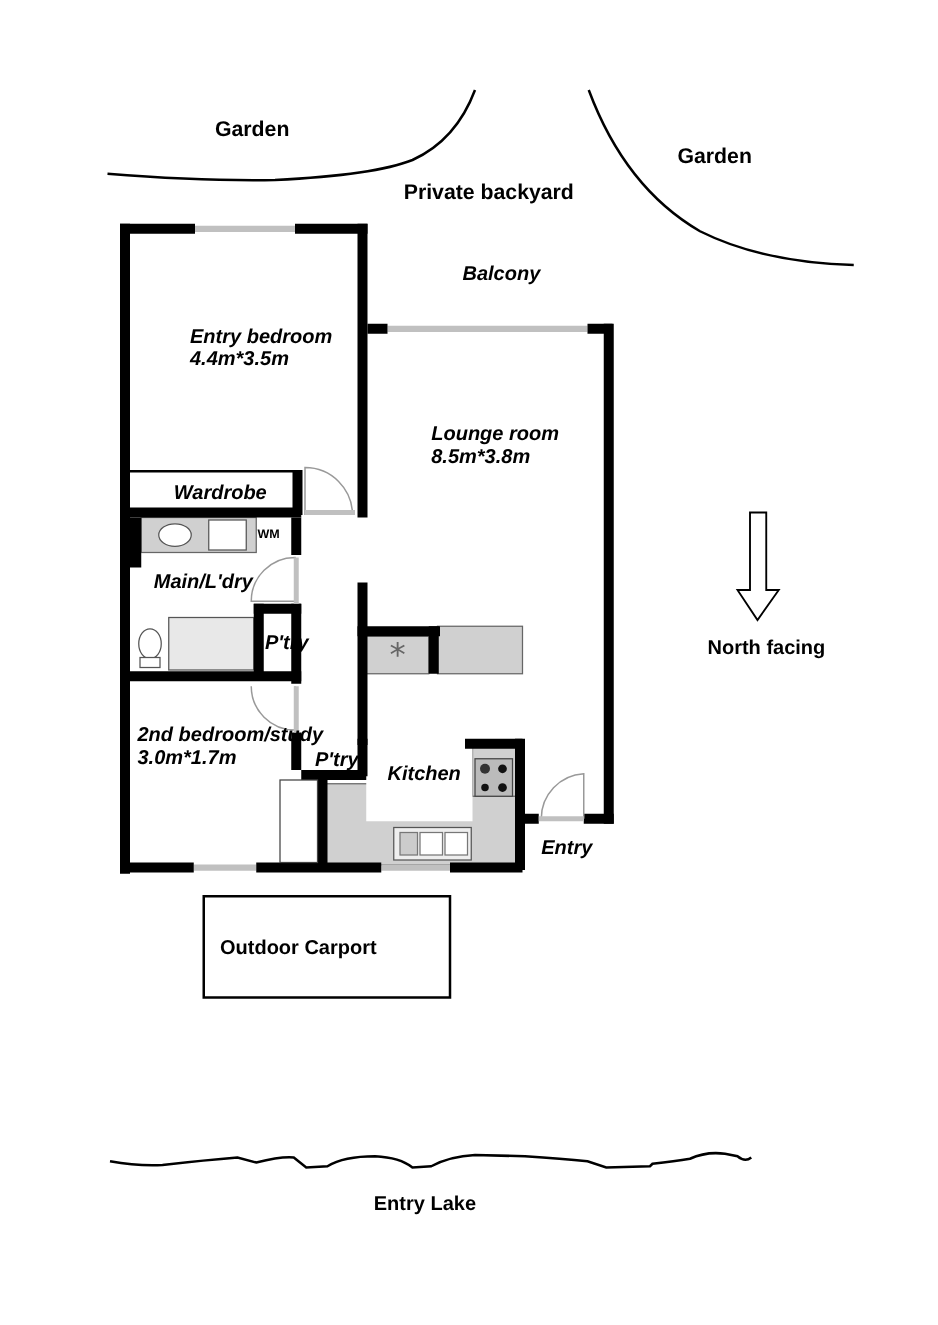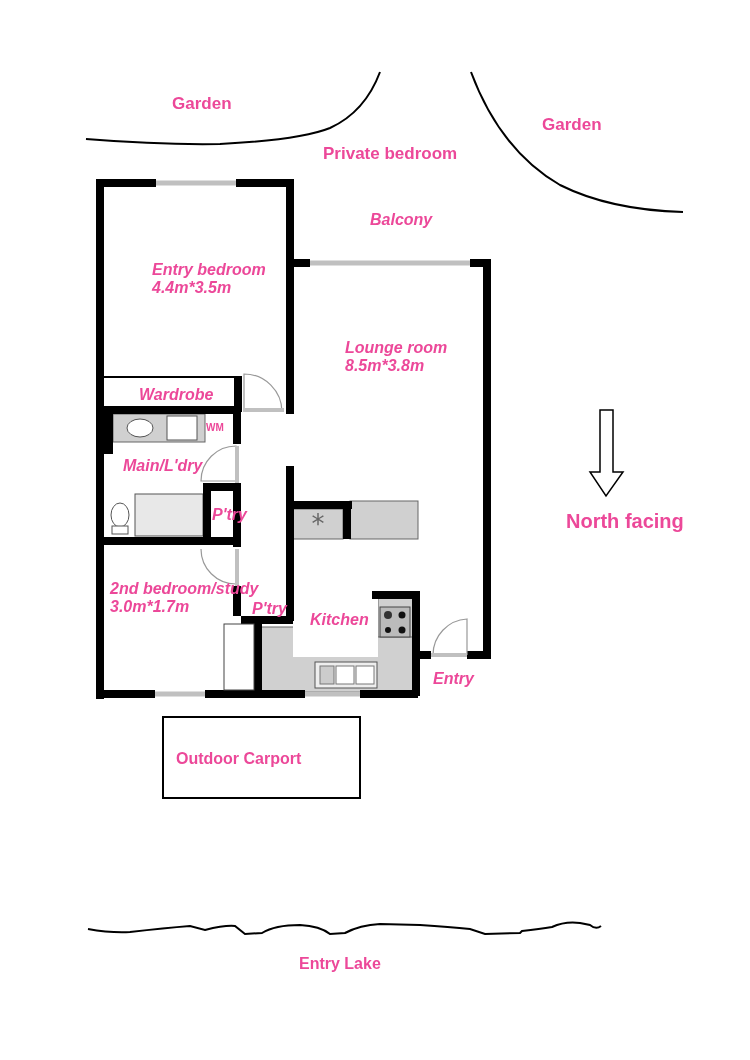--- a/index.html
+++ b/index.html
@@ -1,19 +1,19 @@
 <!DOCTYPE html>
 <html><head>
 <meta charset="utf-8">
 <style>
   html, body { margin: 0; padding: 0; background: #ffffff; }
   body { width: 750px; height: 1060px; position: relative; overflow: hidden;
          font-family: "Liberation Sans", "DejaVu Sans", sans-serif; }
   svg { position: absolute; left: 0; top: 0; }
-  .lbl { position: absolute; color: #ec4899; font-weight: bold; white-space: nowrap; line-height: 1.15; }
+  .lbl { position: absolute; color: #000000; font-weight: bold; white-space: nowrap; line-height: 1.15; }
   .big { font-size: 17px; }
   .med { font-size: 10px; }
   .sm  { font-size: 16px; font-style: italic; }
 </style>
 </head>
 <body>
 
 <svg width="750" height="1060" viewBox="0 0 750 1060">
 
   <path d="M86 139 Q160 145 220 144 Q300 140 330 128 Q365 112 380 72" fill="none" stroke="#000" stroke-width="2"></path>
@@ -110,21 +110,21 @@
 
   <path d="M600 410 L613 410 L613 472 L623 472 L606 496 L590 472 L600 472 Z" fill="#fff" stroke="#000" stroke-width="1.5"></path>
 
   <rect x="163" y="717" width="197" height="81" fill="none" stroke="#000" stroke-width="2"></rect>
 
   <path d="M88 929 Q110 933 130 932 Q165 928 190 926 L205 930 Q225 925 235 926 L245 934 L262 933 Q275 925 300 925 Q320 926 330 934 L345 933 Q360 925 380 924 L420 925 Q450 927 470 929 L485 934 L520 933 L522 931 Q540 929 552 927 Q565 921 580 923 L590 925 Q596 930 601 926" fill="none" stroke="#000" stroke-width="2"></path>
 </svg>
 
 <div class="lbl big" style="left:172px;top:94px">Garden</div>
 <div class="lbl big" style="left:542px;top:115px">Garden</div>
-<div class="lbl big" style="left:323px;top:144px">Private bedroom</div>
+<div class="lbl big" style="left:323px;top:144px">Private backyard</div>
 <div class="lbl sm" style="left:370px;top:211px">Balcony</div>
 
 <div class="lbl sm" style="left:152px;top:261px">
   <div>Entry bedroom</div>
   <div>4.4m*3.5m</div>
 </div>
 <div class="lbl sm" style="left:139px;top:386px">Wardrobe</div>
 <div class="lbl med" style="left:206px;top:422px">WM</div>
 <div class="lbl sm" style="left:123px;top:457px">Main/L'dry</div>
 <div class="lbl sm" style="left:212px;top:506px">P'try</div>
@@ -135,15 +135,15 @@
 </div>
 <div class="lbl sm" style="left:252px;top:600px">P'try</div>
 
 <div class="lbl sm" style="left:345px;top:339px">
   <div>Lounge room</div>
   <div>8.5m*3.8m</div>
 </div>
 <div class="lbl sm" style="left:310px;top:611px">Kitchen</div>
 <div class="lbl sm" style="left:433px;top:670px">Entry</div>
 
-<div class="lbl med" style="left:566px;top:510px;font-size:20px">North facing</div>
+<div class="lbl med" style="left:566px;top:510px;font-size:16px">North facing</div>
 <div class="lbl big" style="left:176px;top:750px;font-size:16px">Outdoor Carport</div>
 <div class="lbl big" style="left:299px;top:955px;font-size:16px">Entry Lake</div>
 
 </body></html>

